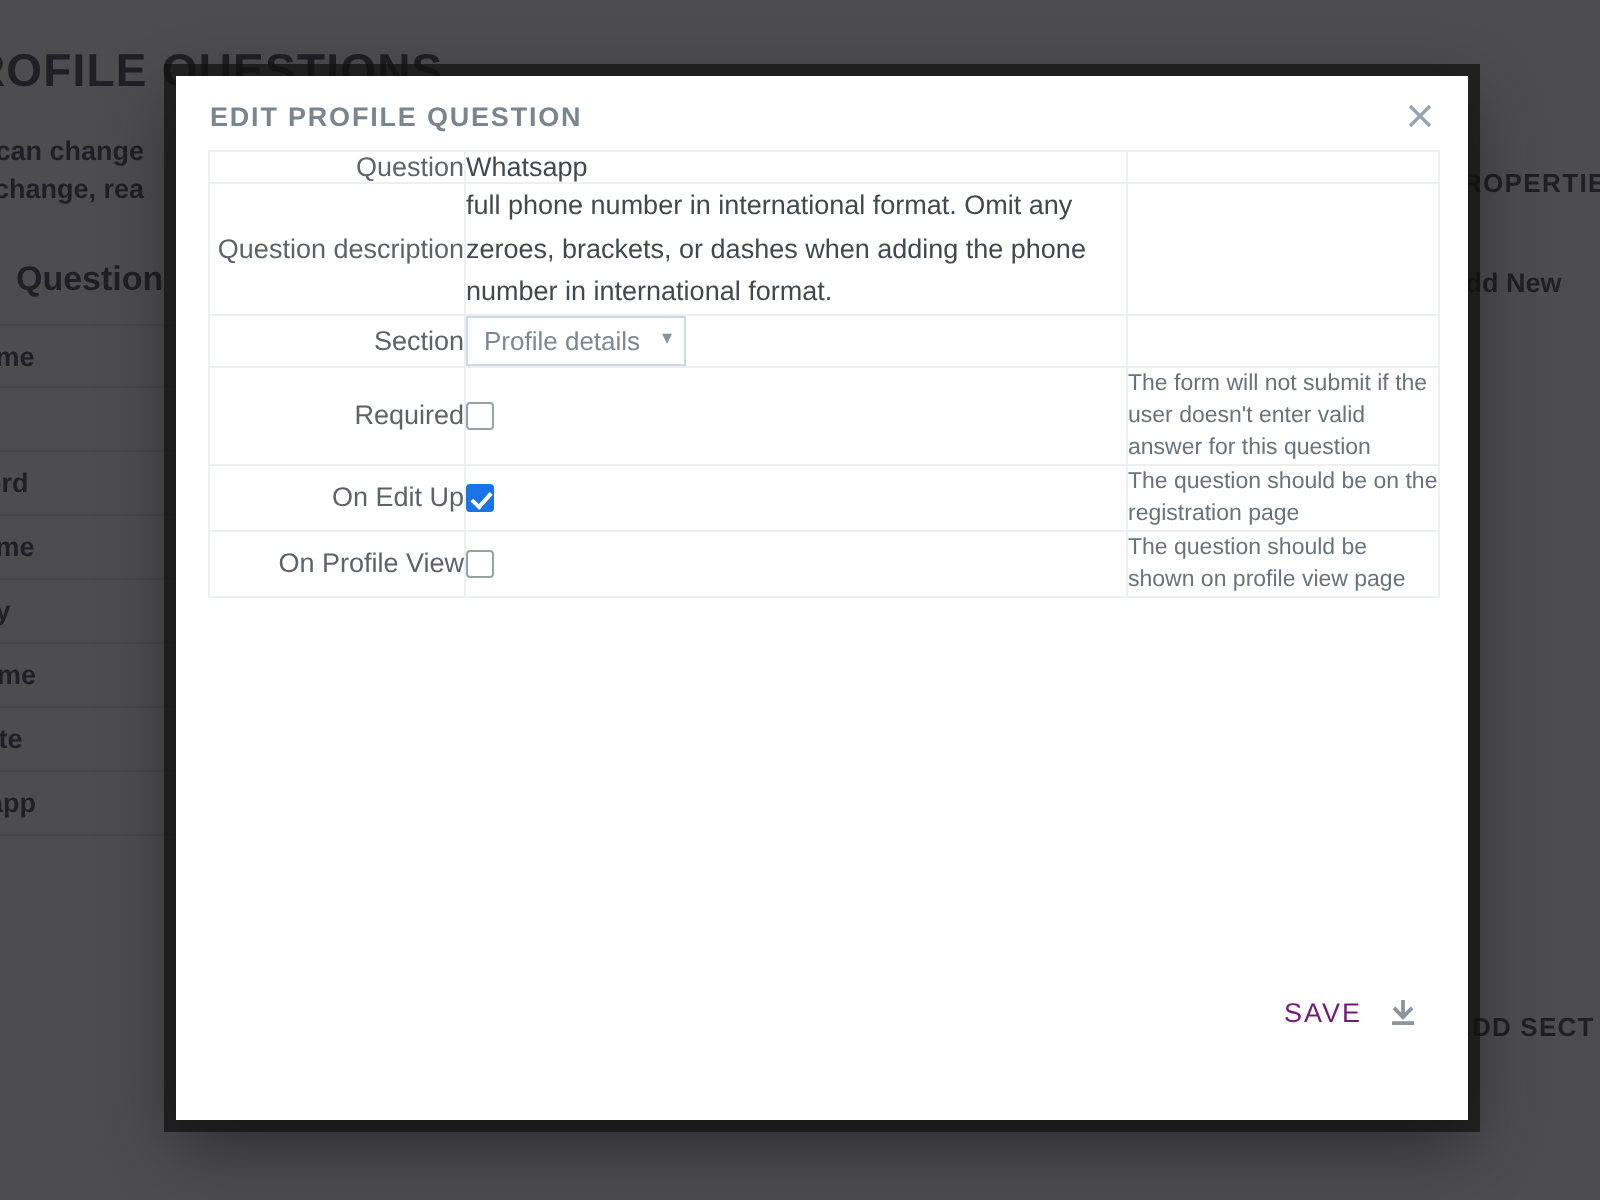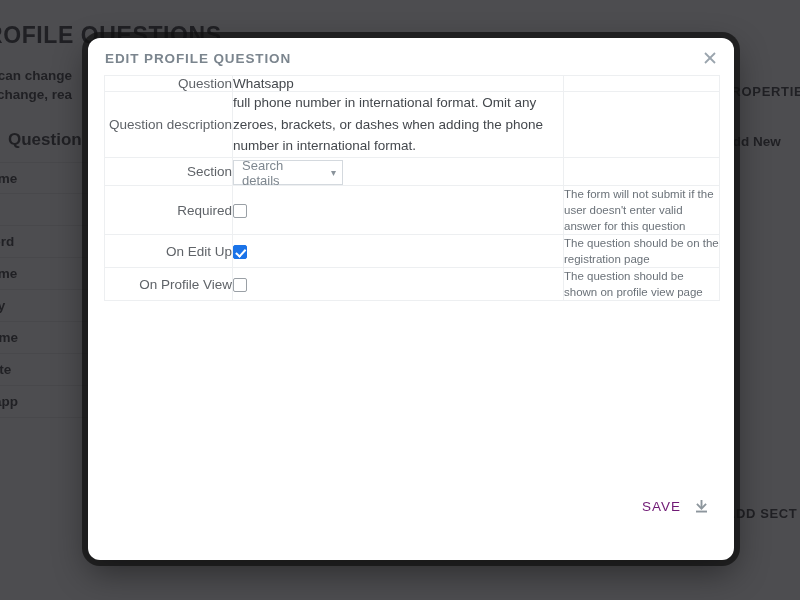--- a/index.html
+++ b/index.html
@@ -98,21 +98,20 @@
 
   
   #modal {
     position: absolute;
     left: 88px;
     top: 38px;
     width: 646px;
     height: 522px;
     background: #ffffff;
     box-shadow: 0 0 0 6px rgba(17,17,17,.72), 0 12px 34px rgba(0,0,0,.45);
-    border-radius: 12px;
   }
   #modal-title {
     position: absolute;
     left: 17px;
     top: 13px;
     font-size: 13.5px;
     font-weight: bold;
     letter-spacing: .9px;
     color: #7b858e;
   }
@@ -287,21 +286,21 @@
         <td class="c-field">
           <span class="desc-text">full phone number in international format. Omit any zeroes, brackets, or dashes when adding the phone number in international format.</span>
         </td>
         <td class="c-hint empty"></td>
       </tr>
 
       <tr>
         <td class="c-label">Section</td>
         <td class="c-field">
           <span class="sel w-section">
-            <span>Search details</span>
+            <span>Profile details</span>
             <span class="caret">▾</span>
           </span>
         </td>
         <td class="c-hint empty"></td>
       </tr>
 
 
       <tr>
         <td class="c-label">Required</td>
         <td class="c-field">

